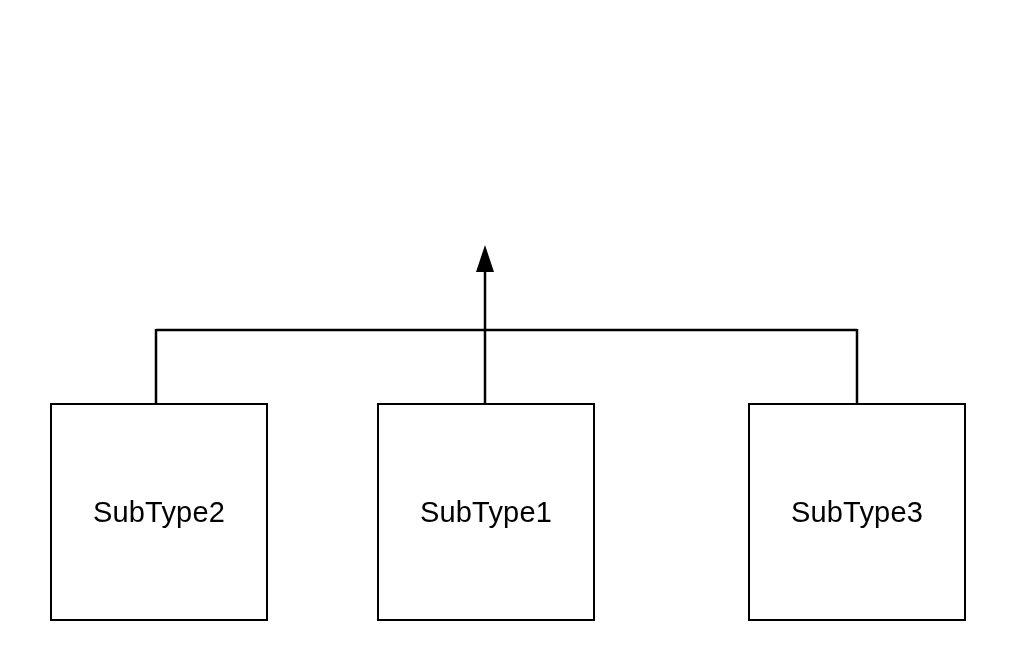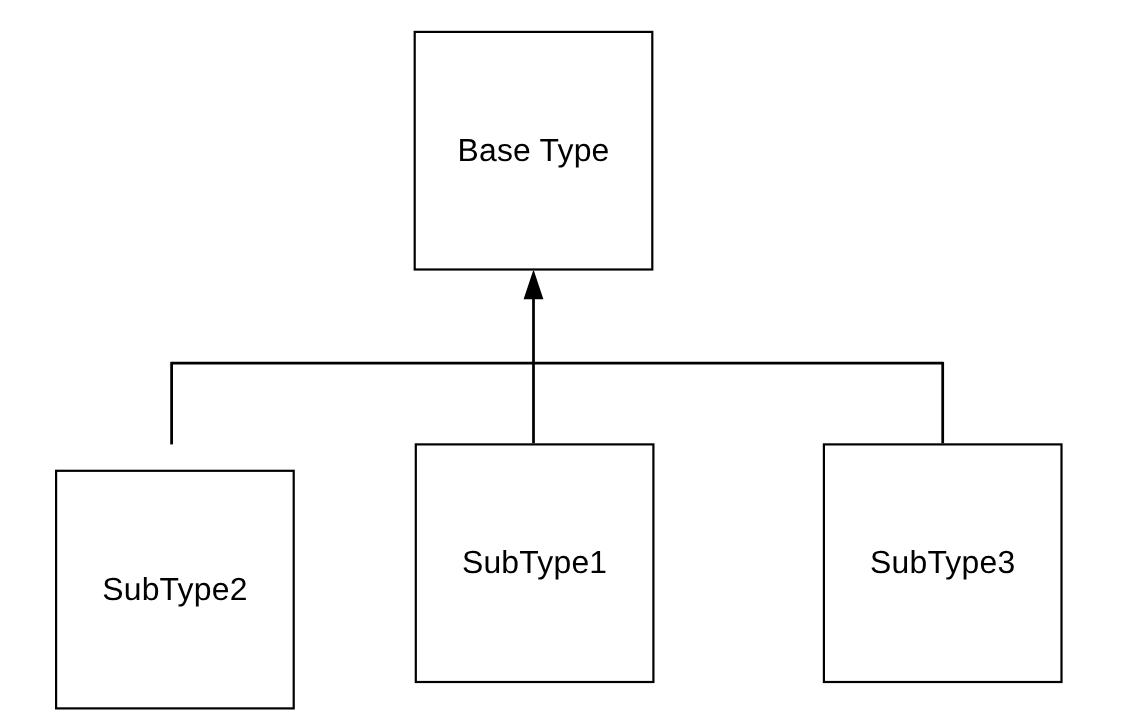--- a/index.html
+++ b/index.html
@@ -33,21 +33,21 @@
     justify-content: center;
     box-sizing: content-box;
   }
   .node-label {
     font-size: 29px;
     color: #000000;
     letter-spacing: 0.2px;
     white-space: nowrap;
   }
   .node-base    { left: 376px; top: 28px;  }
-  .node-sub-left   { left: 50px;  top: 403px; margin-top: 24px; }
+  .node-sub-left   { left: 50px;  top: 403px; }
   .node-sub-center { left: 377px; top: 403px; }
   .node-sub-right  { left: 748px; top: 403px; text-align: center; }
 </style>
 </head>
 <body>
 
 <div class="canvas">
 
   <svg class="connectors" viewBox="0 0 1022 660" xmlns="http://www.w3.org/2000/svg">
 
@@ -55,23 +55,20 @@
 
     <line x1="156" y1="329" x2="156" y2="404" stroke-width="2.5" stroke="#000000"></line>
 
     <line x1="857" y1="329" x2="857" y2="404" stroke-width="2.5" stroke="#000000"></line>
 
     <line x1="485" y1="404" x2="485" y2="266" stroke-width="2.5" stroke="#000000"></line>
 
     <polygon points="485,245 476,272 494,272" fill="#000000"></polygon>
   </svg>
 
-  <div class="node node-base">
-    <span class="node-label">Base Type</span>
-  </div>
 
   <div class="node node-sub-left">
     <span class="node-label">SubType2</span>
   </div>
 
   <div class="node node-sub-center">
     <span class="node-label">SubType1</span>
   </div>
 
   <div class="node node-sub-right">

